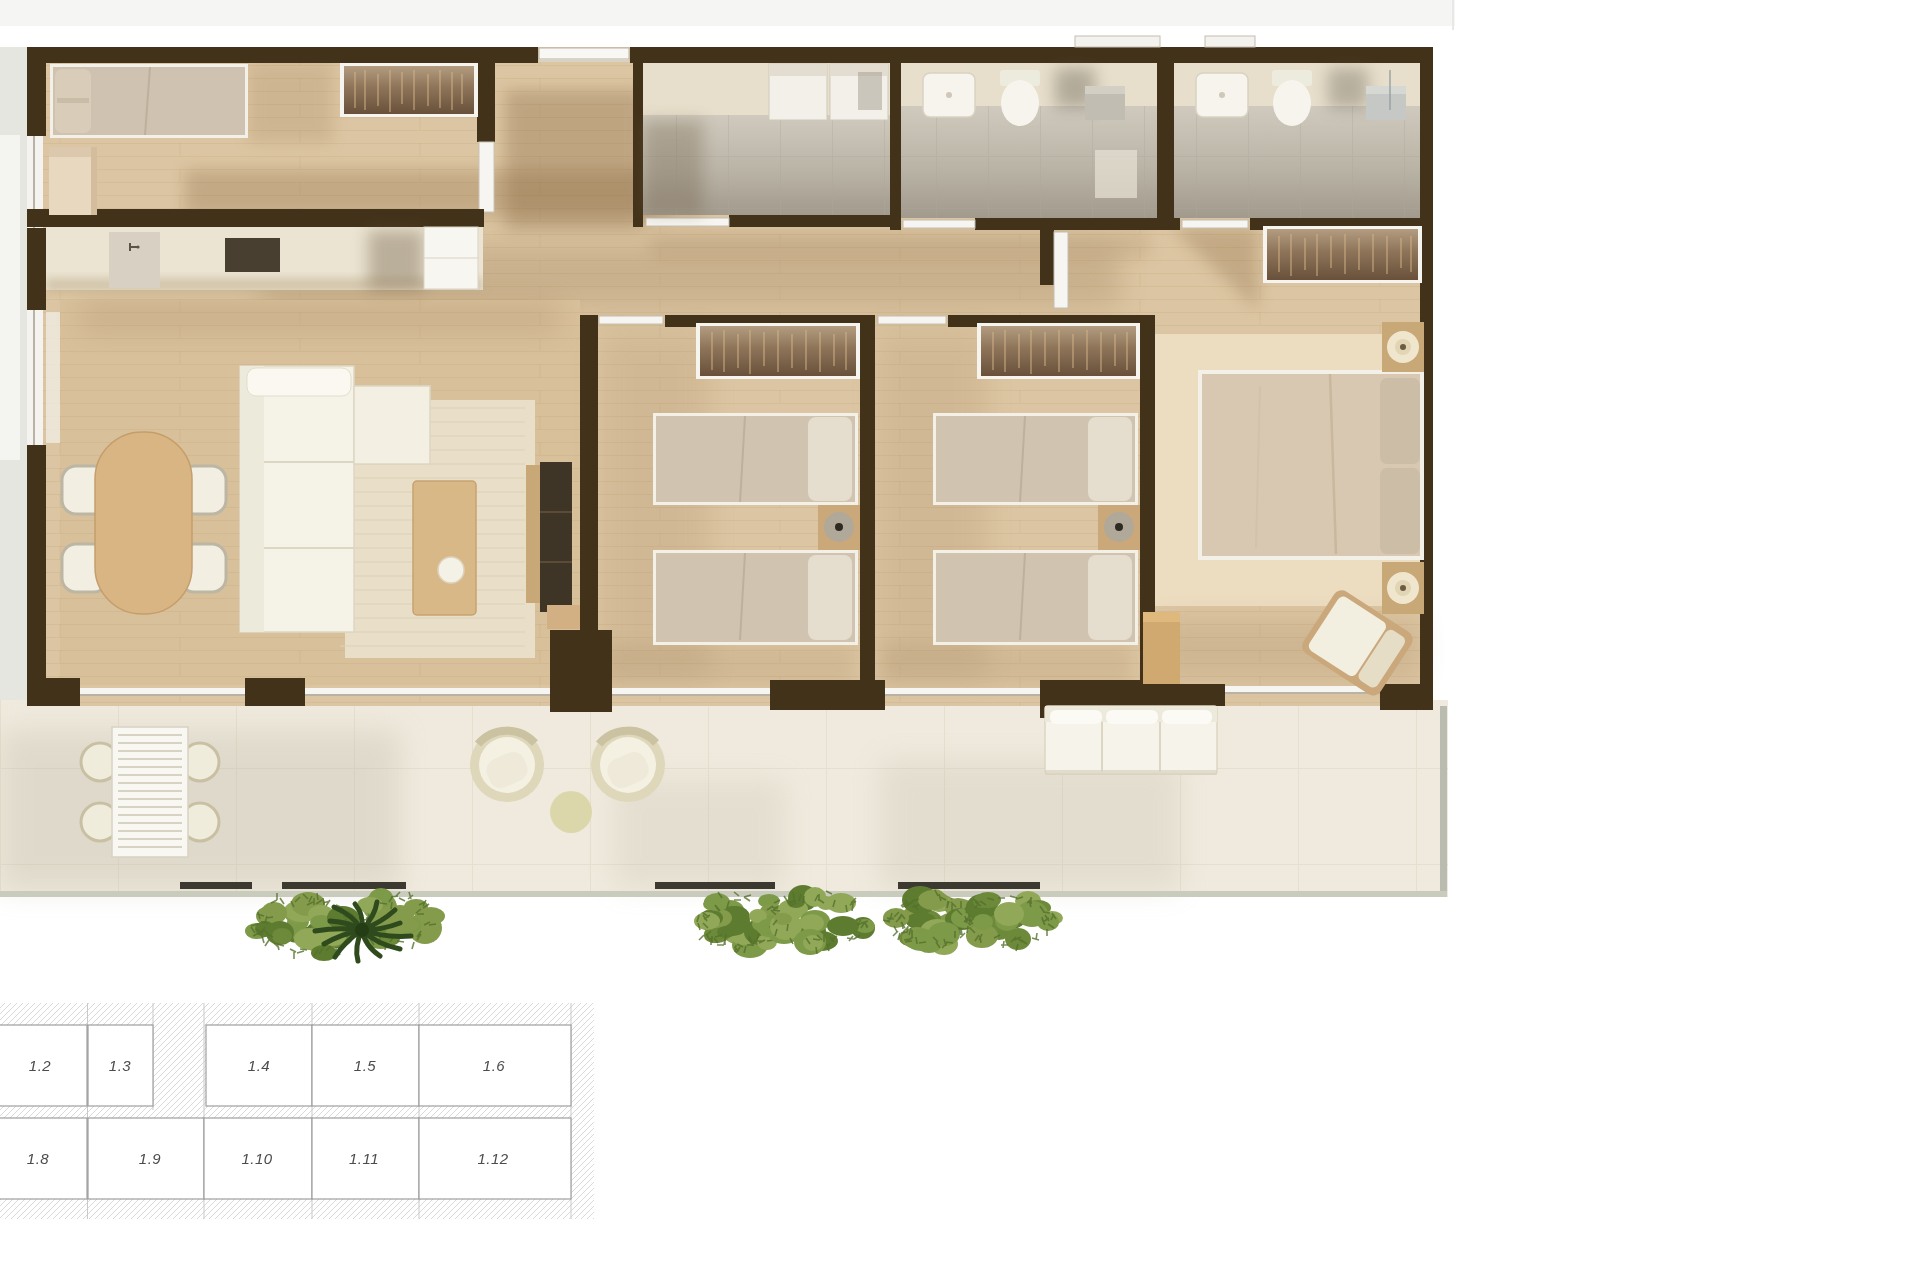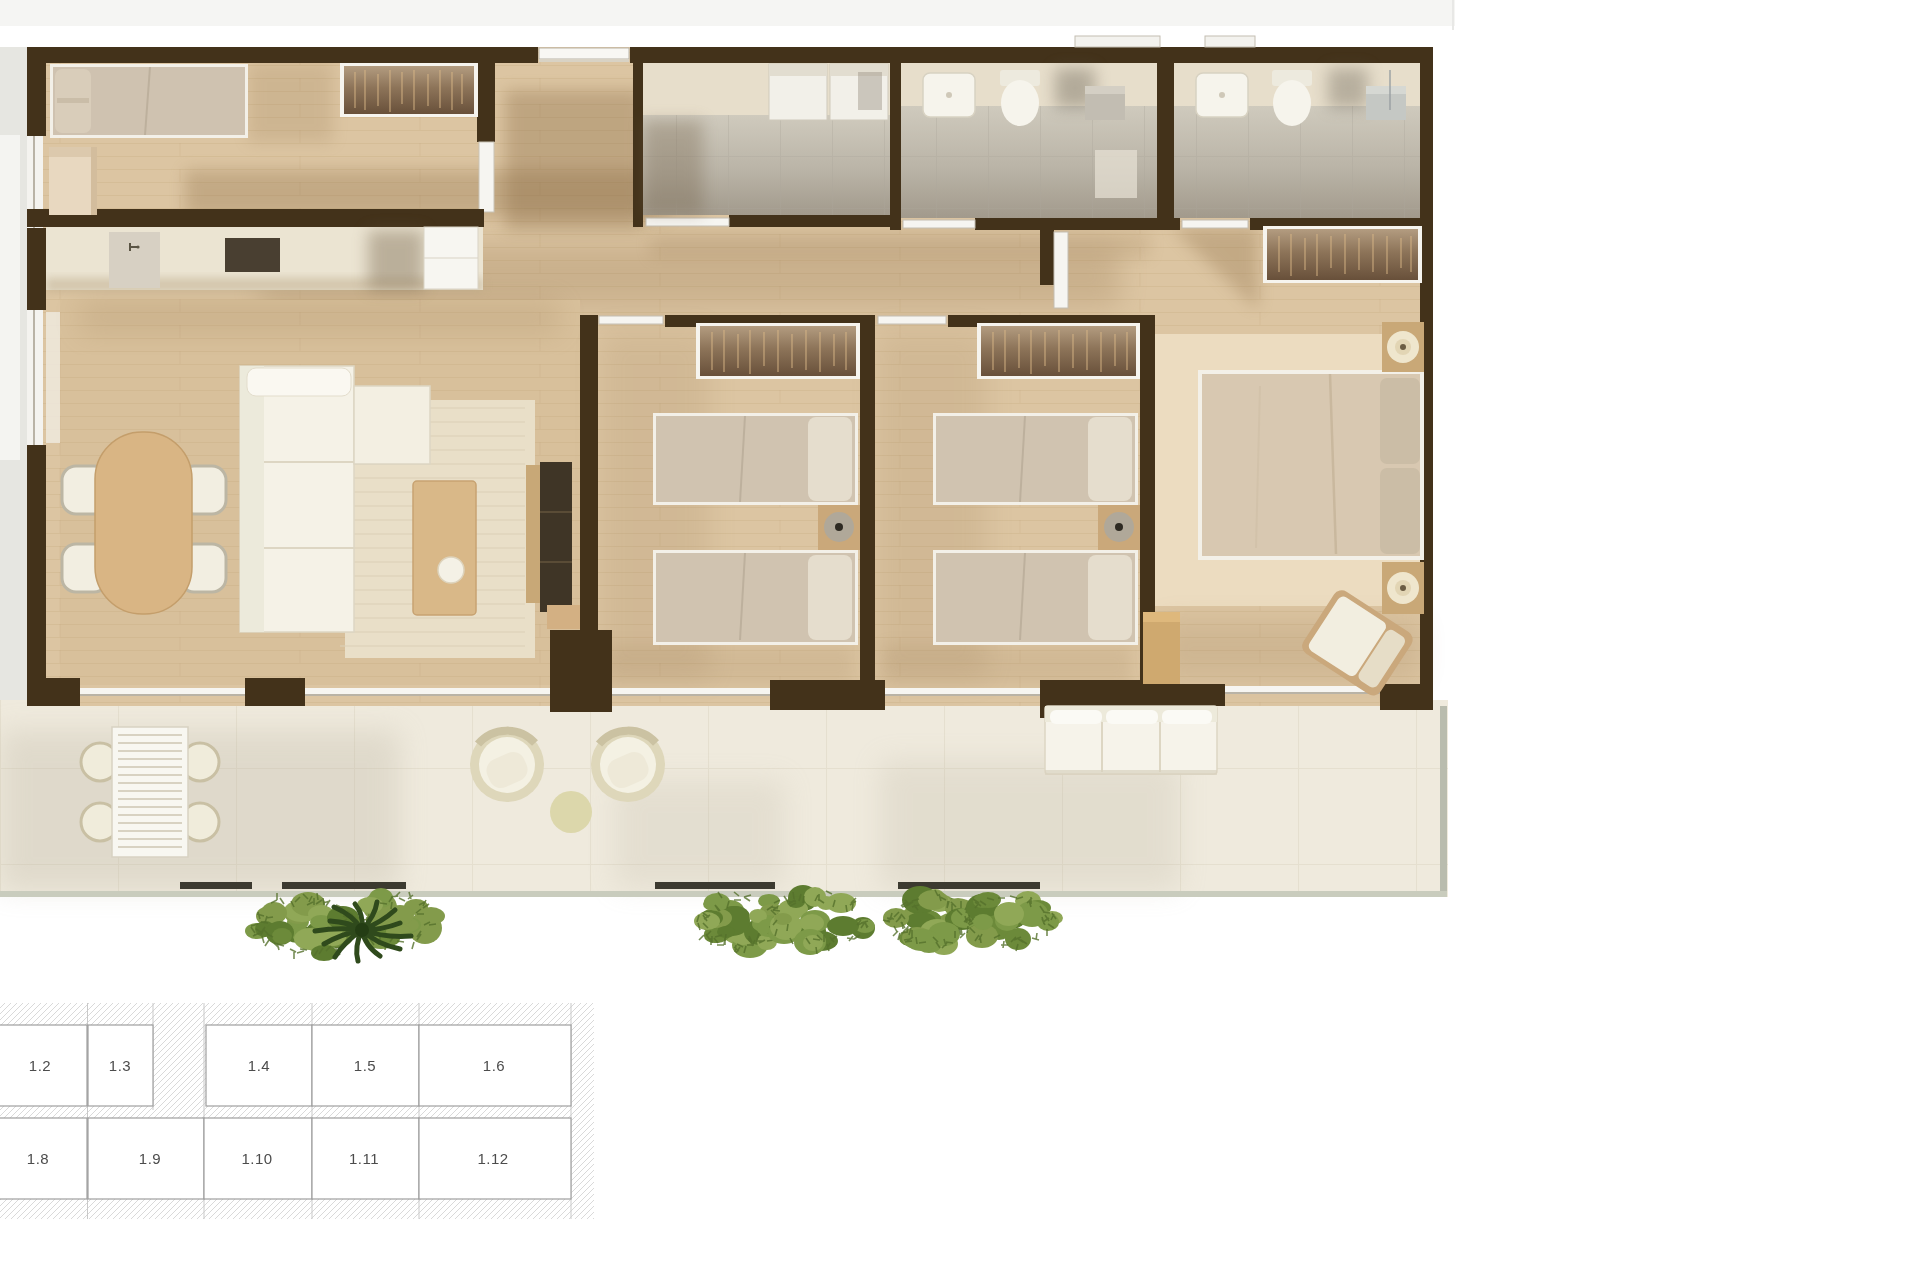--- a/index.html
+++ b/index.html
@@ -1,16 +1,16 @@
 <!DOCTYPE html>
 <html><head>
 <meta charset="utf-8">
 <style>
   html,body{margin:0;padding:0;background:#ffffff;font-family:"Liberation Sans",sans-serif;}
-  .page{width:1692px;height:1280px;position:relative;overflow:hidden;}
+  .page{width:1692px;height:1280px;position:relative;overflow:hidden;font-style:italic;}
 </style>
 </head>
 <body>
 <div class="page">
 <svg width="1920" height="1280" viewBox="0 0 1920 1280" xmlns="http://www.w3.org/2000/svg">
 <defs>
   <pattern id="planks" width="240" height="26" patternUnits="userSpaceOnUse">
     <rect width="240" height="26" fill="none"></rect>
     <path d="M0 0.5 H240 M0 13.5 H240" stroke="#bb9d72" stroke-width="1" opacity="0.22"></path>
     <path d="M60 0 V13 M180 13 V26" stroke="#bb9d72" stroke-width="1" opacity="0.2"></path>

